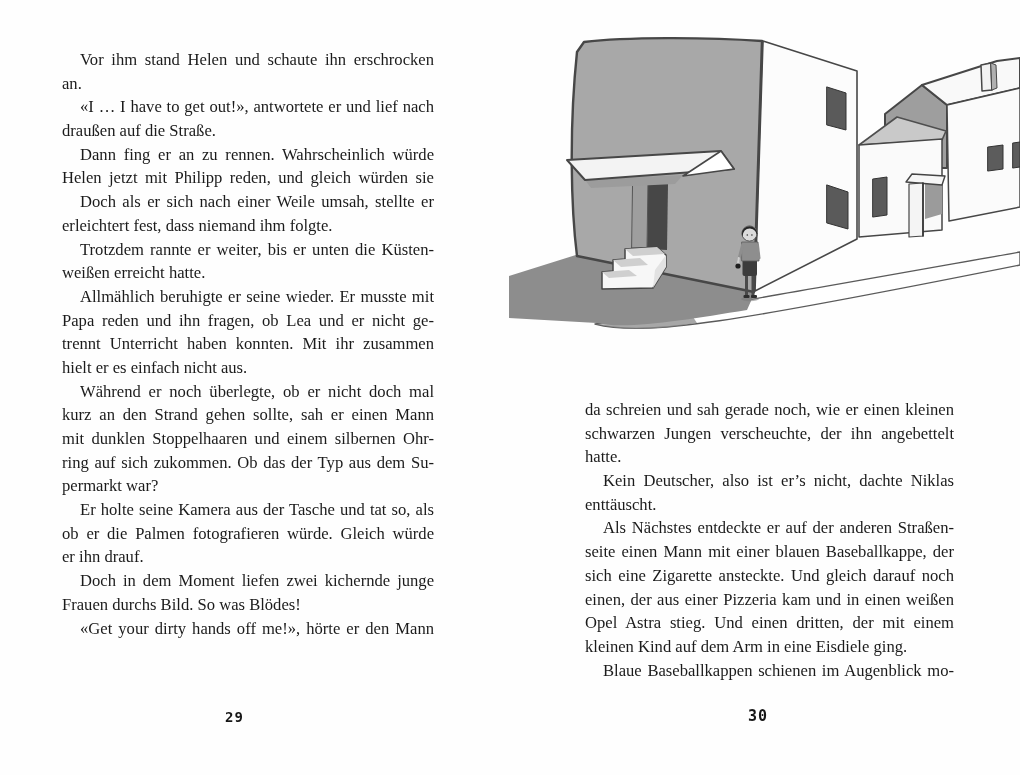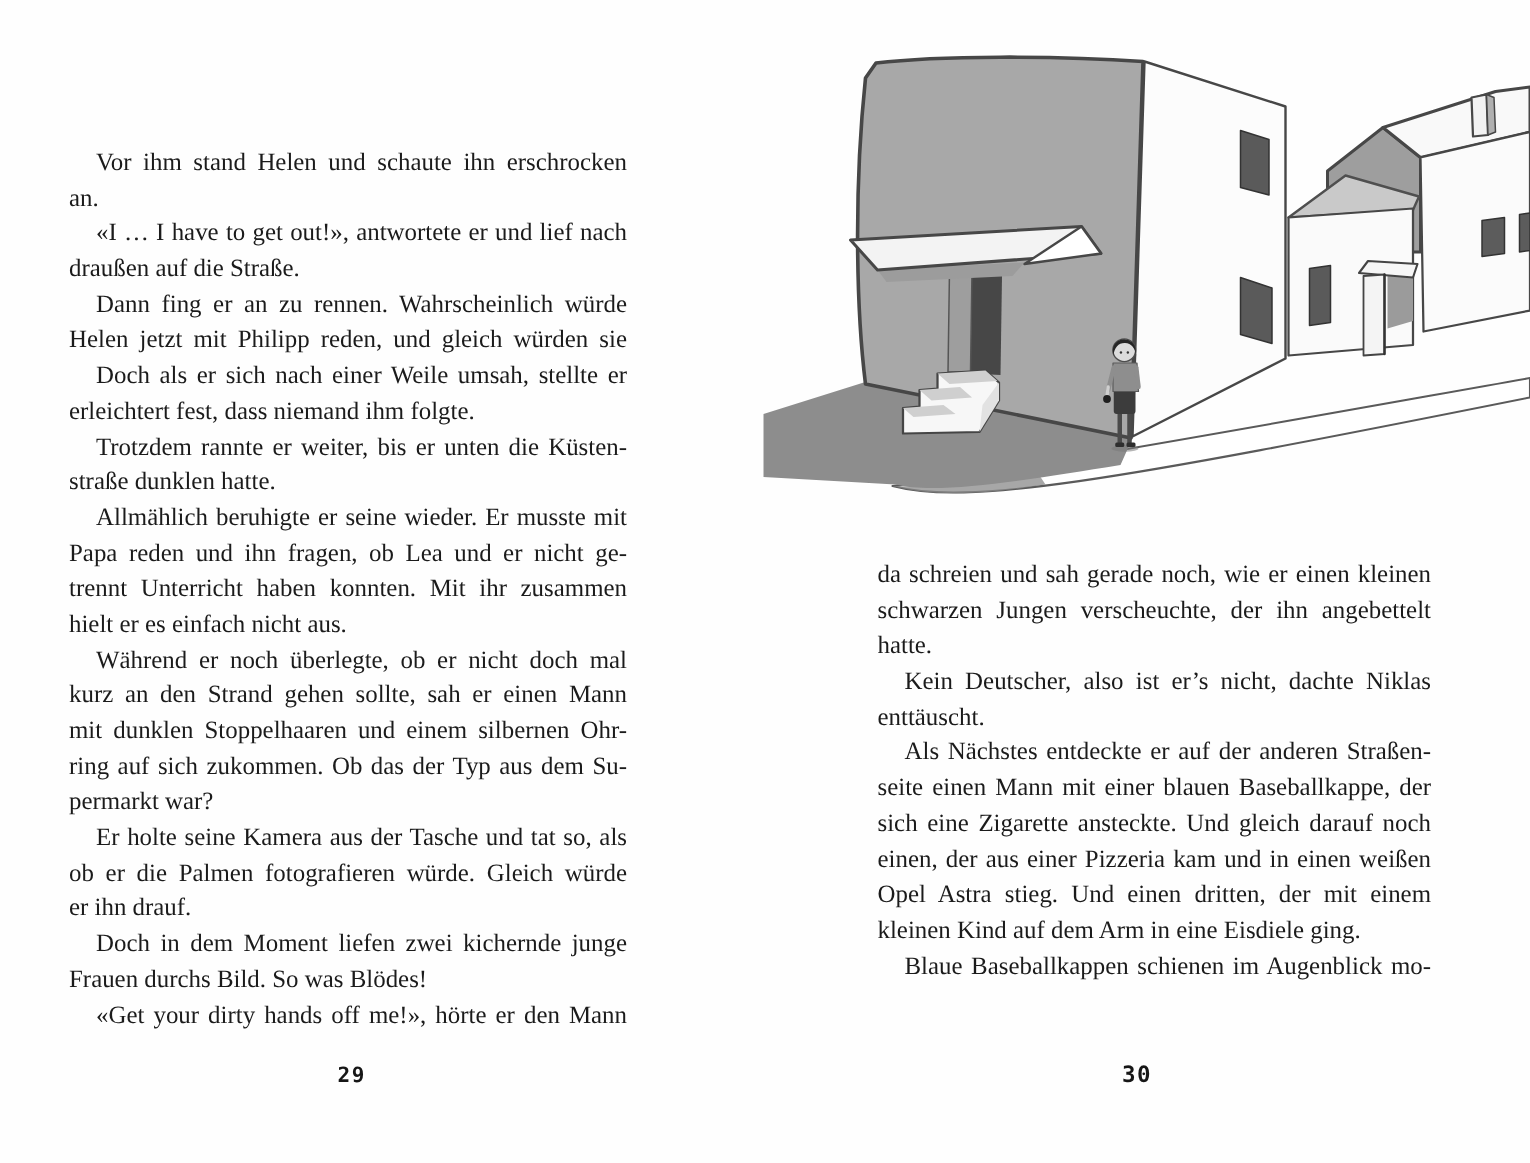--- a/index.html
+++ b/index.html
@@ -9,22 +9,22 @@
     font-family:"Liberation Serif", serif;
   }
   .spread{position:absolute;inset:0;background:#fefefe;}
   .text-col{position:absolute;color:#1b1b1b;font-size:16.6px;}
   .text-col .line{
     height:23.7px;line-height:23.7px;overflow:hidden;
     text-align:justify;text-align-last:justify;
   }
   .text-col .line.par-end{text-align-last:left;}
   .text-col .line.indent{text-indent:18px;}
-  #left-text{left:46px;top:48px;width:372px;margin-top:48px;}
-  #right-text{left:585px;top:371px;width:369px;}
+  #left-text{left:62px;top:48px;width:372px;}
+  #right-text{left:585px;top:398px;width:369px;}
   .pagenum{
     position:absolute;width:44px;text-align:left;
     font-family:"DejaVu Sans Mono", monospace;font-weight:700;
     font-size:14px;color:#161616;letter-spacing:1px;
   }
   #pn-left{left:225px;top:709px;}
   #pn-right{left:748px;top:707px;font-size:15px;}
   .illo{position:absolute;left:505px;top:8px;width:515px;height:346px;}
   .illo svg{display:block;width:100%;height:100%;}
 </style>
@@ -37,21 +37,21 @@
 
   <div class="line indent">Vor ihm stand Helen und schaute ihn erschrocken</div>
       <div class="line par-end">an.</div>
       <div class="line indent">«I … I have to get out!», antwortete er und lief nach</div>
       <div class="line par-end">draußen auf die Straße.</div>
       <div class="line indent">Dann fing er an zu rennen. Wahrscheinlich würde</div>
       <div class="line">Helen jetzt mit Philipp reden, und gleich würden sie</div>
       <div class="line indent">Doch als er sich nach einer Weile umsah, stellte er</div>
       <div class="line par-end">erleichtert fest, dass niemand ihm folgte.</div>
       <div class="line indent">Trotzdem rannte er weiter, bis er unten die Küsten-</div>
-      <div class="line par-end">straße dunklen hatte.</div>
+      <div class="line par-end">weißen erreicht hatte.</div>
       <div class="line indent">Allmählich beruhigte er seine wieder. Er musste mit</div>
       <div class="line">Papa reden und ihn fragen, ob Lea und er nicht ge-</div>
       <div class="line">trennt Unterricht haben konnten. Mit ihr zusammen</div>
       <div class="line par-end">hielt er es einfach nicht aus.</div>
       <div class="line indent">Während er noch überlegte, ob er nicht doch mal</div>
       <div class="line">kurz an den Strand gehen sollte, sah er einen Mann</div>
       <div class="line">mit dunklen Stoppelhaaren und einem silbernen Ohr-</div>
       <div class="line">ring auf sich zukommen. Ob das der Typ aus dem Su-</div>
       <div class="line par-end">permarkt war?</div>
       <div class="line indent">Er holte seine Kamera aus der Tasche und tat so, als</div>

